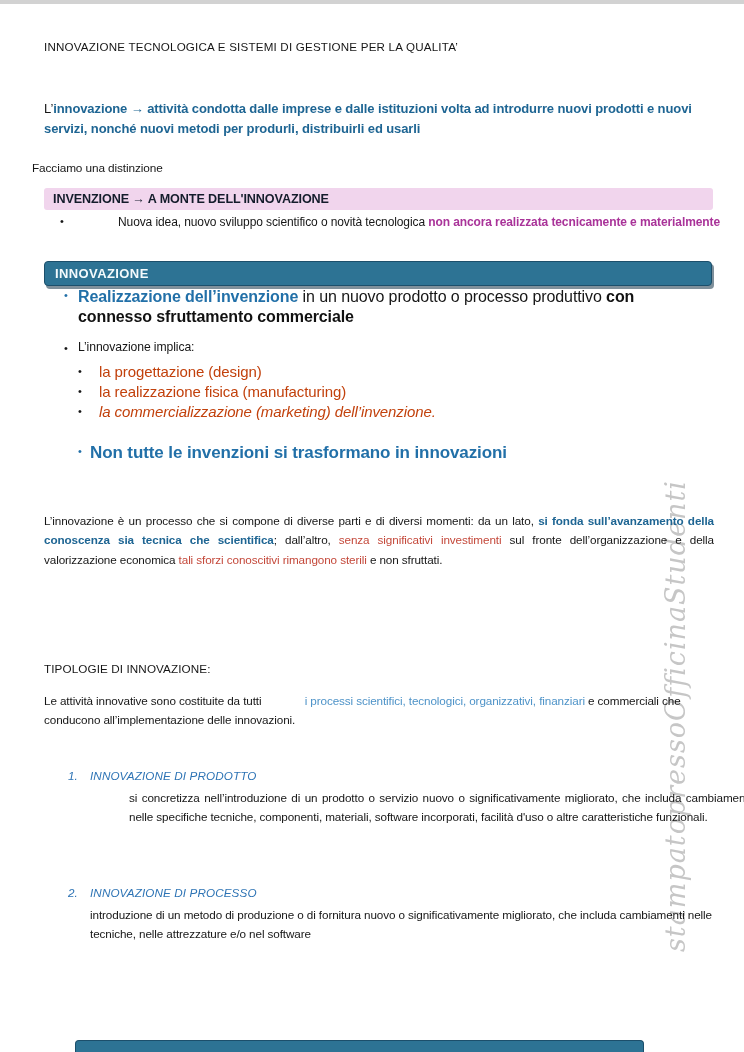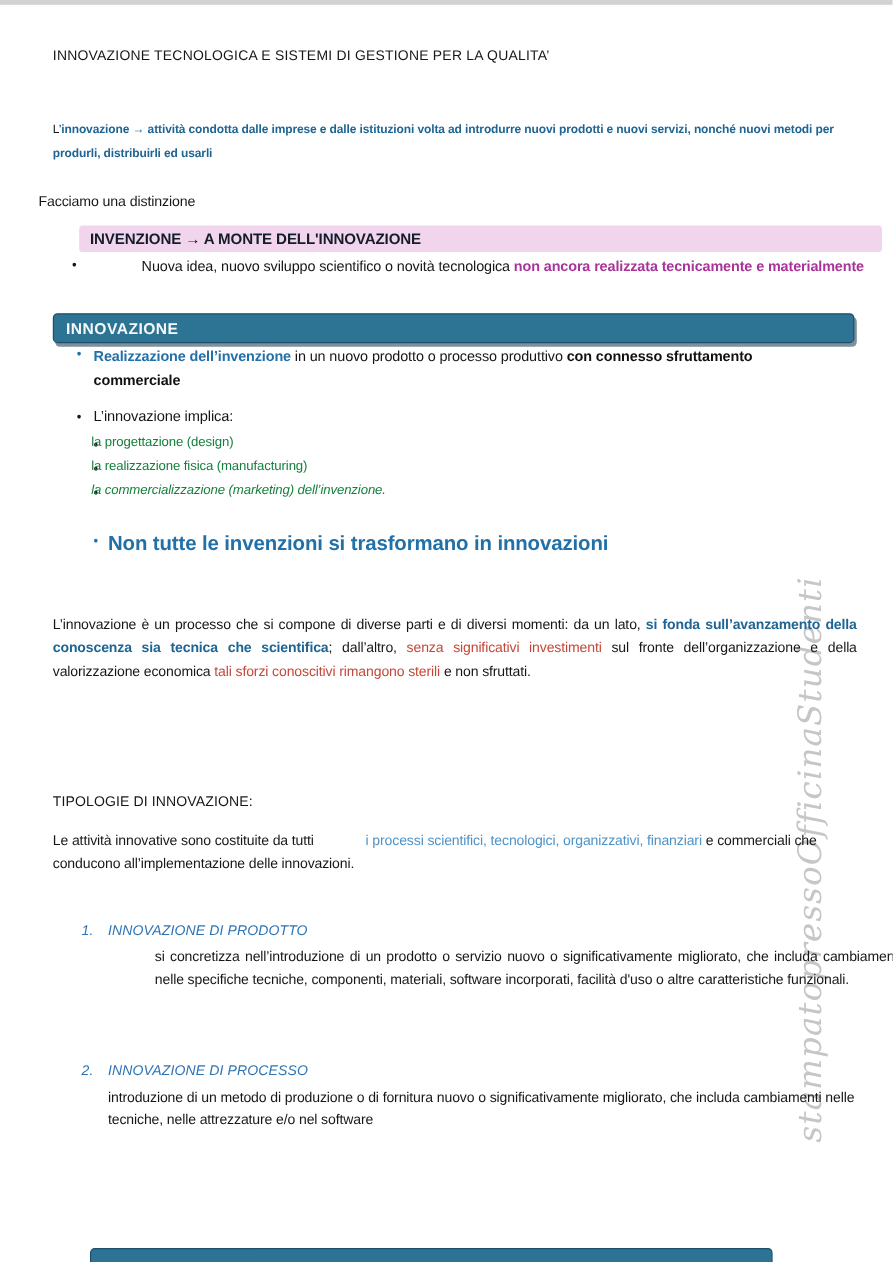--- a/index.html
+++ b/index.html
@@ -3,44 +3,44 @@
 <meta charset="utf-8">
 <style>
   html,body{margin:0;padding:0;background:#ffffff;}
   .page{position:relative;width:744px;height:1052px;background:#ffffff;overflow:hidden;
         font-family:"Liberation Sans",sans-serif;color:#1a1a1a;letter-spacing:-0.1px;}
   .abs{position:absolute;}
   .top-strip{left:0;top:0;width:744px;height:4px;background:#d2d2d2;}
 
   .title{left:44px;top:40px;width:660px;font-size:11.6px;color:#161616;letter-spacing:0.2px;}
 
-  .intro{left:44px;top:99px;width:674px;font-size:10px;line-height:19.5px;}
+  .intro{left:44px;top:99px;width:674px;font-size:13px;line-height:19.5px;}
   .intro .plain{color:#161616;}
   .teal-bold{color:#1E6593;font-weight:bold;}
 
   .distinct{left:32px;top:161px;font-size:11.8px;color:#161616;}
 
   .pink-banner{left:44px;top:188px;width:660px;height:22px;background:#F1D5ED;border-radius:3px;
-               font-size:12.6px;font-weight:bold;color:#141C2B;line-height:22px;padding-left:9px;margin-left:22px;}
+               font-size:12.6px;font-weight:bold;color:#141C2B;line-height:22px;padding-left:9px;}
 
   .inv-bullet{left:72px;top:213px;width:648px;font-size:12px;line-height:19px;color:#161616;text-indent:46px;}
   .inv-bullet .hl{color:#A93399;font-weight:bold;}
   .dot{position:absolute;font-size:11px;color:#161616;}
   .dot::before{content:"\2022";}
   .dot.blue::before{color:#2270A8;}
 
   .teal-banner{left:44px;top:261px;width:656px;height:23px;background:#2D7394;border:1px solid #1C4F6B;
                border-radius:4px;box-shadow:2px 3px 0 rgba(21,52,72,0.55);
                font-size:13px;font-weight:bold;color:#F4FAFC;line-height:23px;padding-left:10px;letter-spacing:0.4px;}
 
-  .b1{left:78px;top:287px;width:610px;font-size:12px;line-height:20px;color:#161616;}
+  .b1{left:78px;top:287px;width:610px;font-size:16px;line-height:20px;color:#161616;}
   .b1 .lead{color:#2270A8;font-weight:bold;}
   .b1 .strong{font-weight:bold;color:#111111;}
   .b2{left:78px;top:340px;width:600px;font-size:12.2px;color:#161616;}
-  .sub{left:76px;width:560px;font-size:11px;color:#15803d;}
+  .sub{left:99px;width:560px;font-size:15px;color:#c2410c;}
   .b3{left:90px;top:443px;width:600px;font-size:17px;font-weight:bold;color:#2270A8;}
 
   .proc{left:44px;top:511px;width:670px;font-size:11.7px;line-height:19.3px;color:#161616;text-align:justify;}
   .proc .blue{color:#1E6593;font-weight:bold;}
   .proc .red{color:#C4483A;}
 
   .tip-head{left:44px;top:662px;font-size:11.7px;color:#161616;letter-spacing:0.1px;}
   .tip-par{left:44px;top:691px;width:668px;font-size:11.7px;line-height:19.3px;color:#161616;}
   .tip-par .lblue{color:#4E93C8;padding-left:40px;}
 

